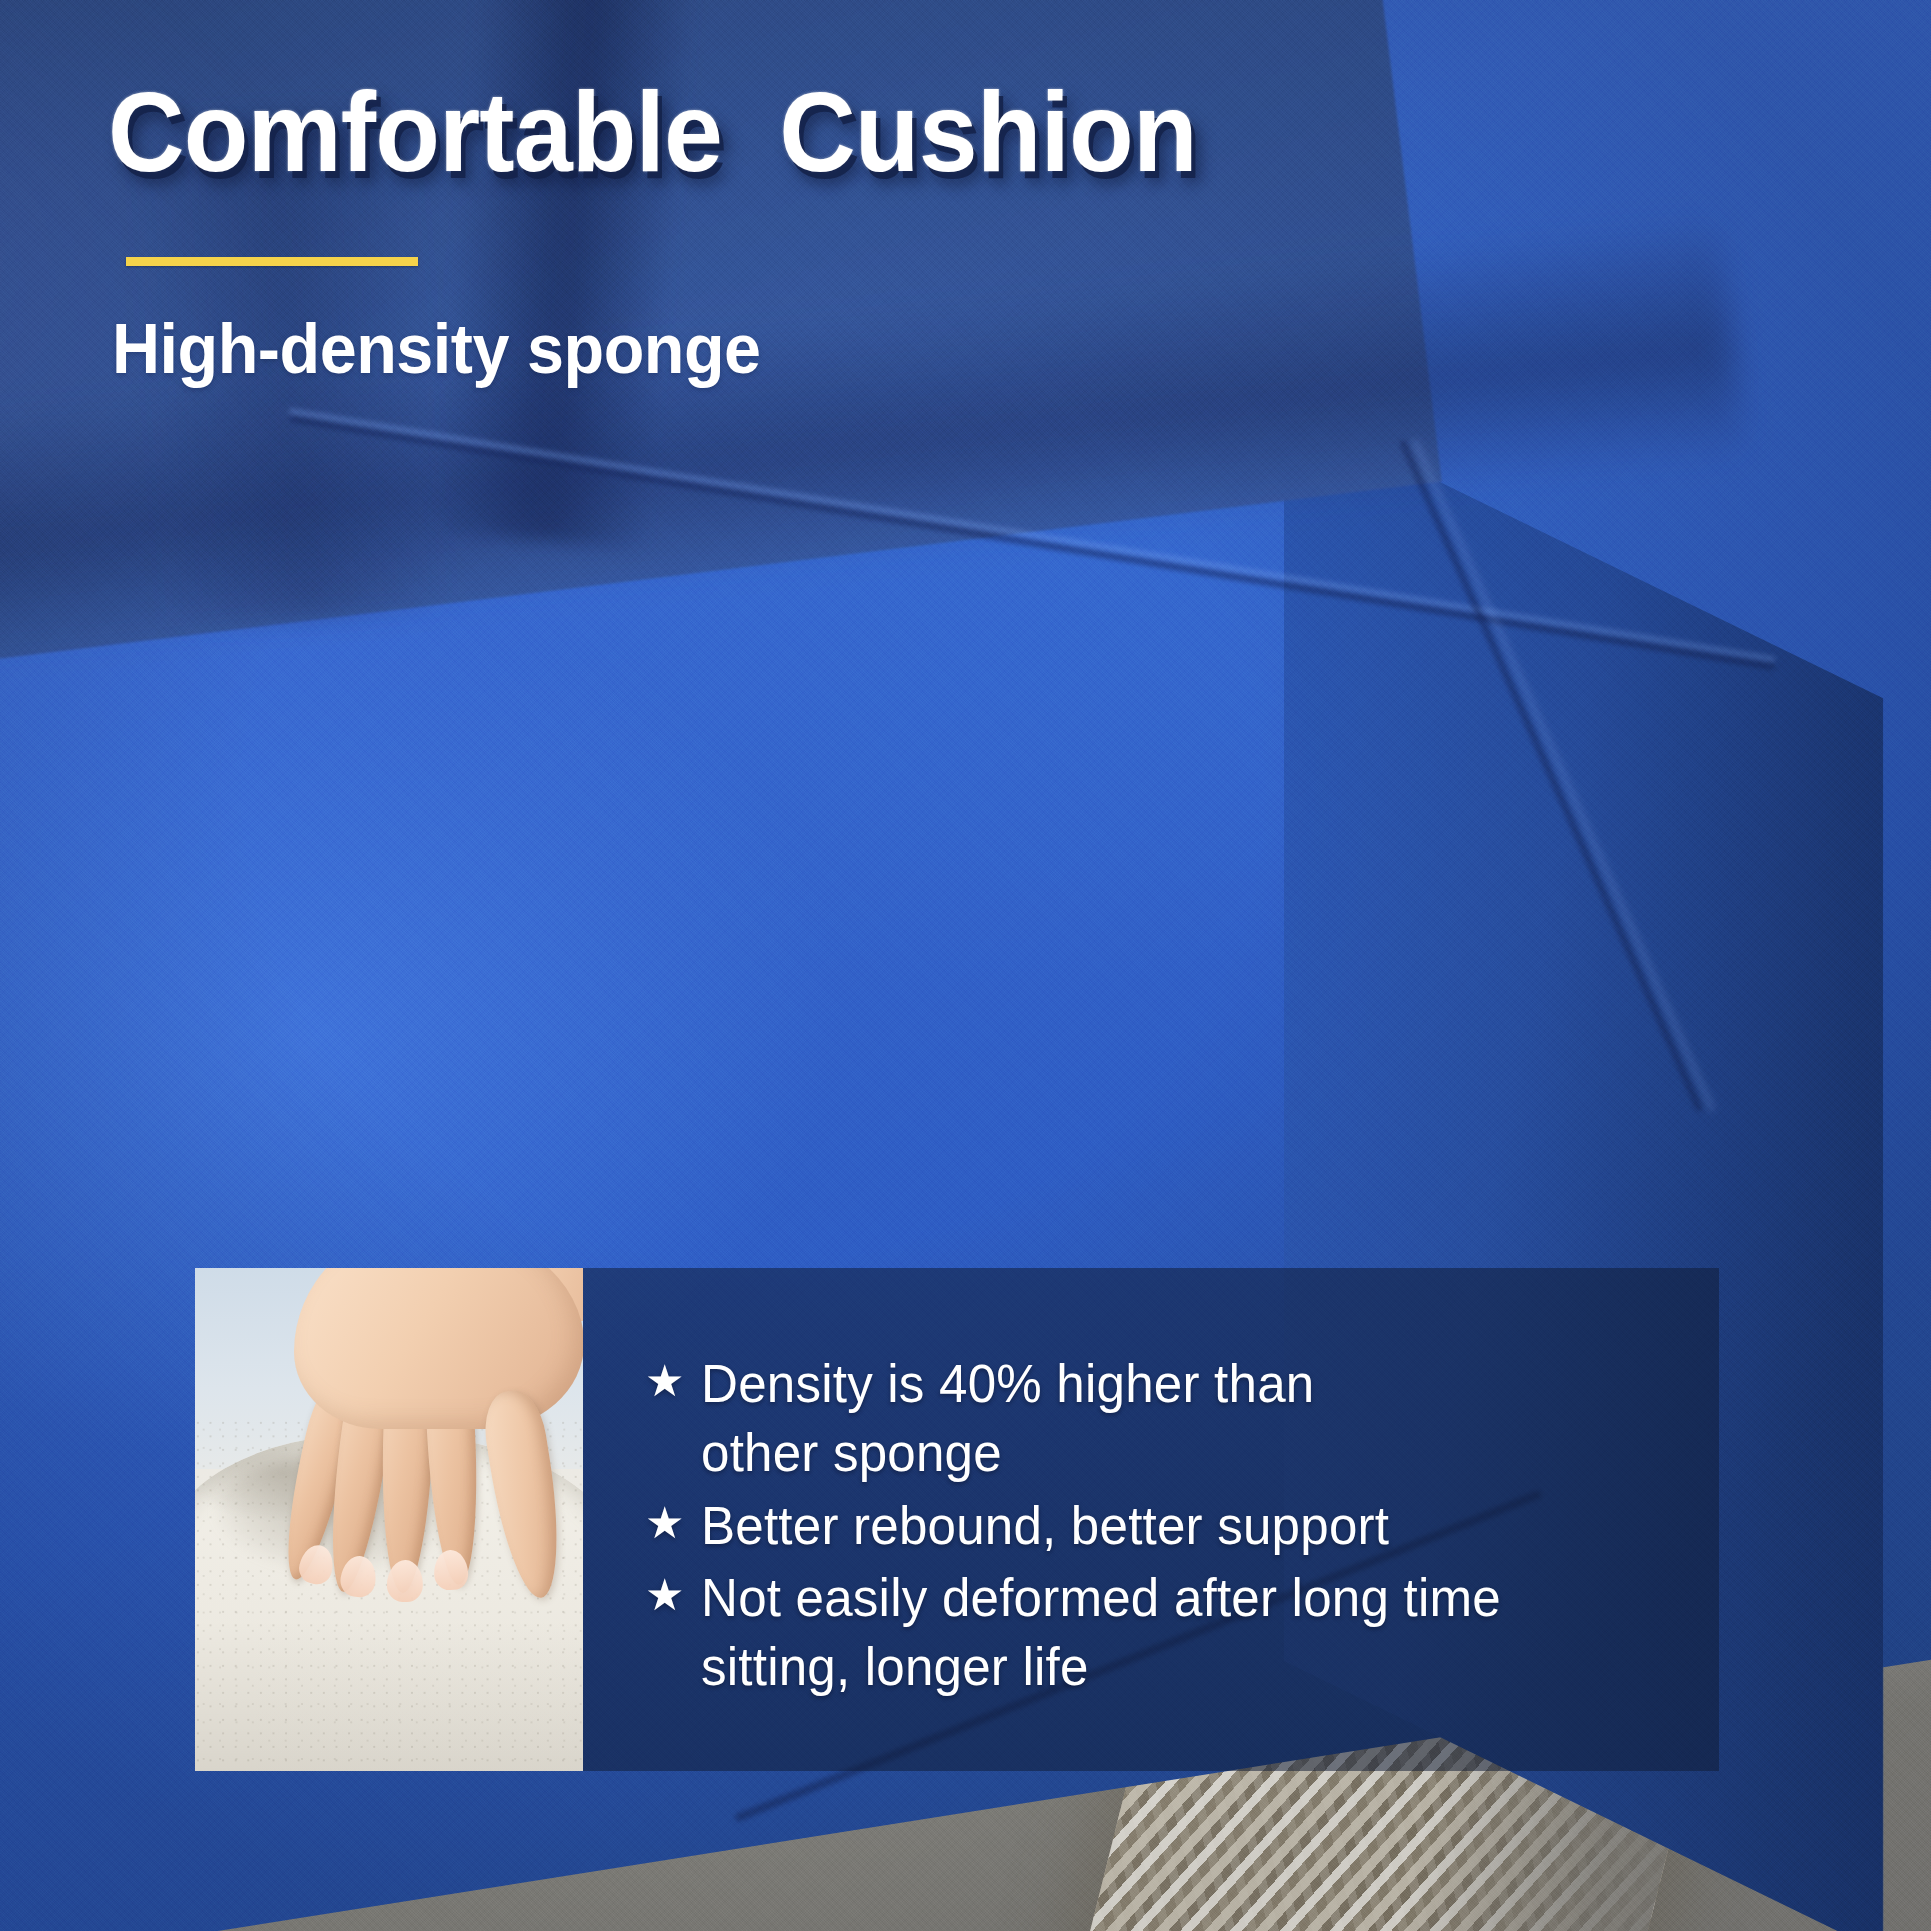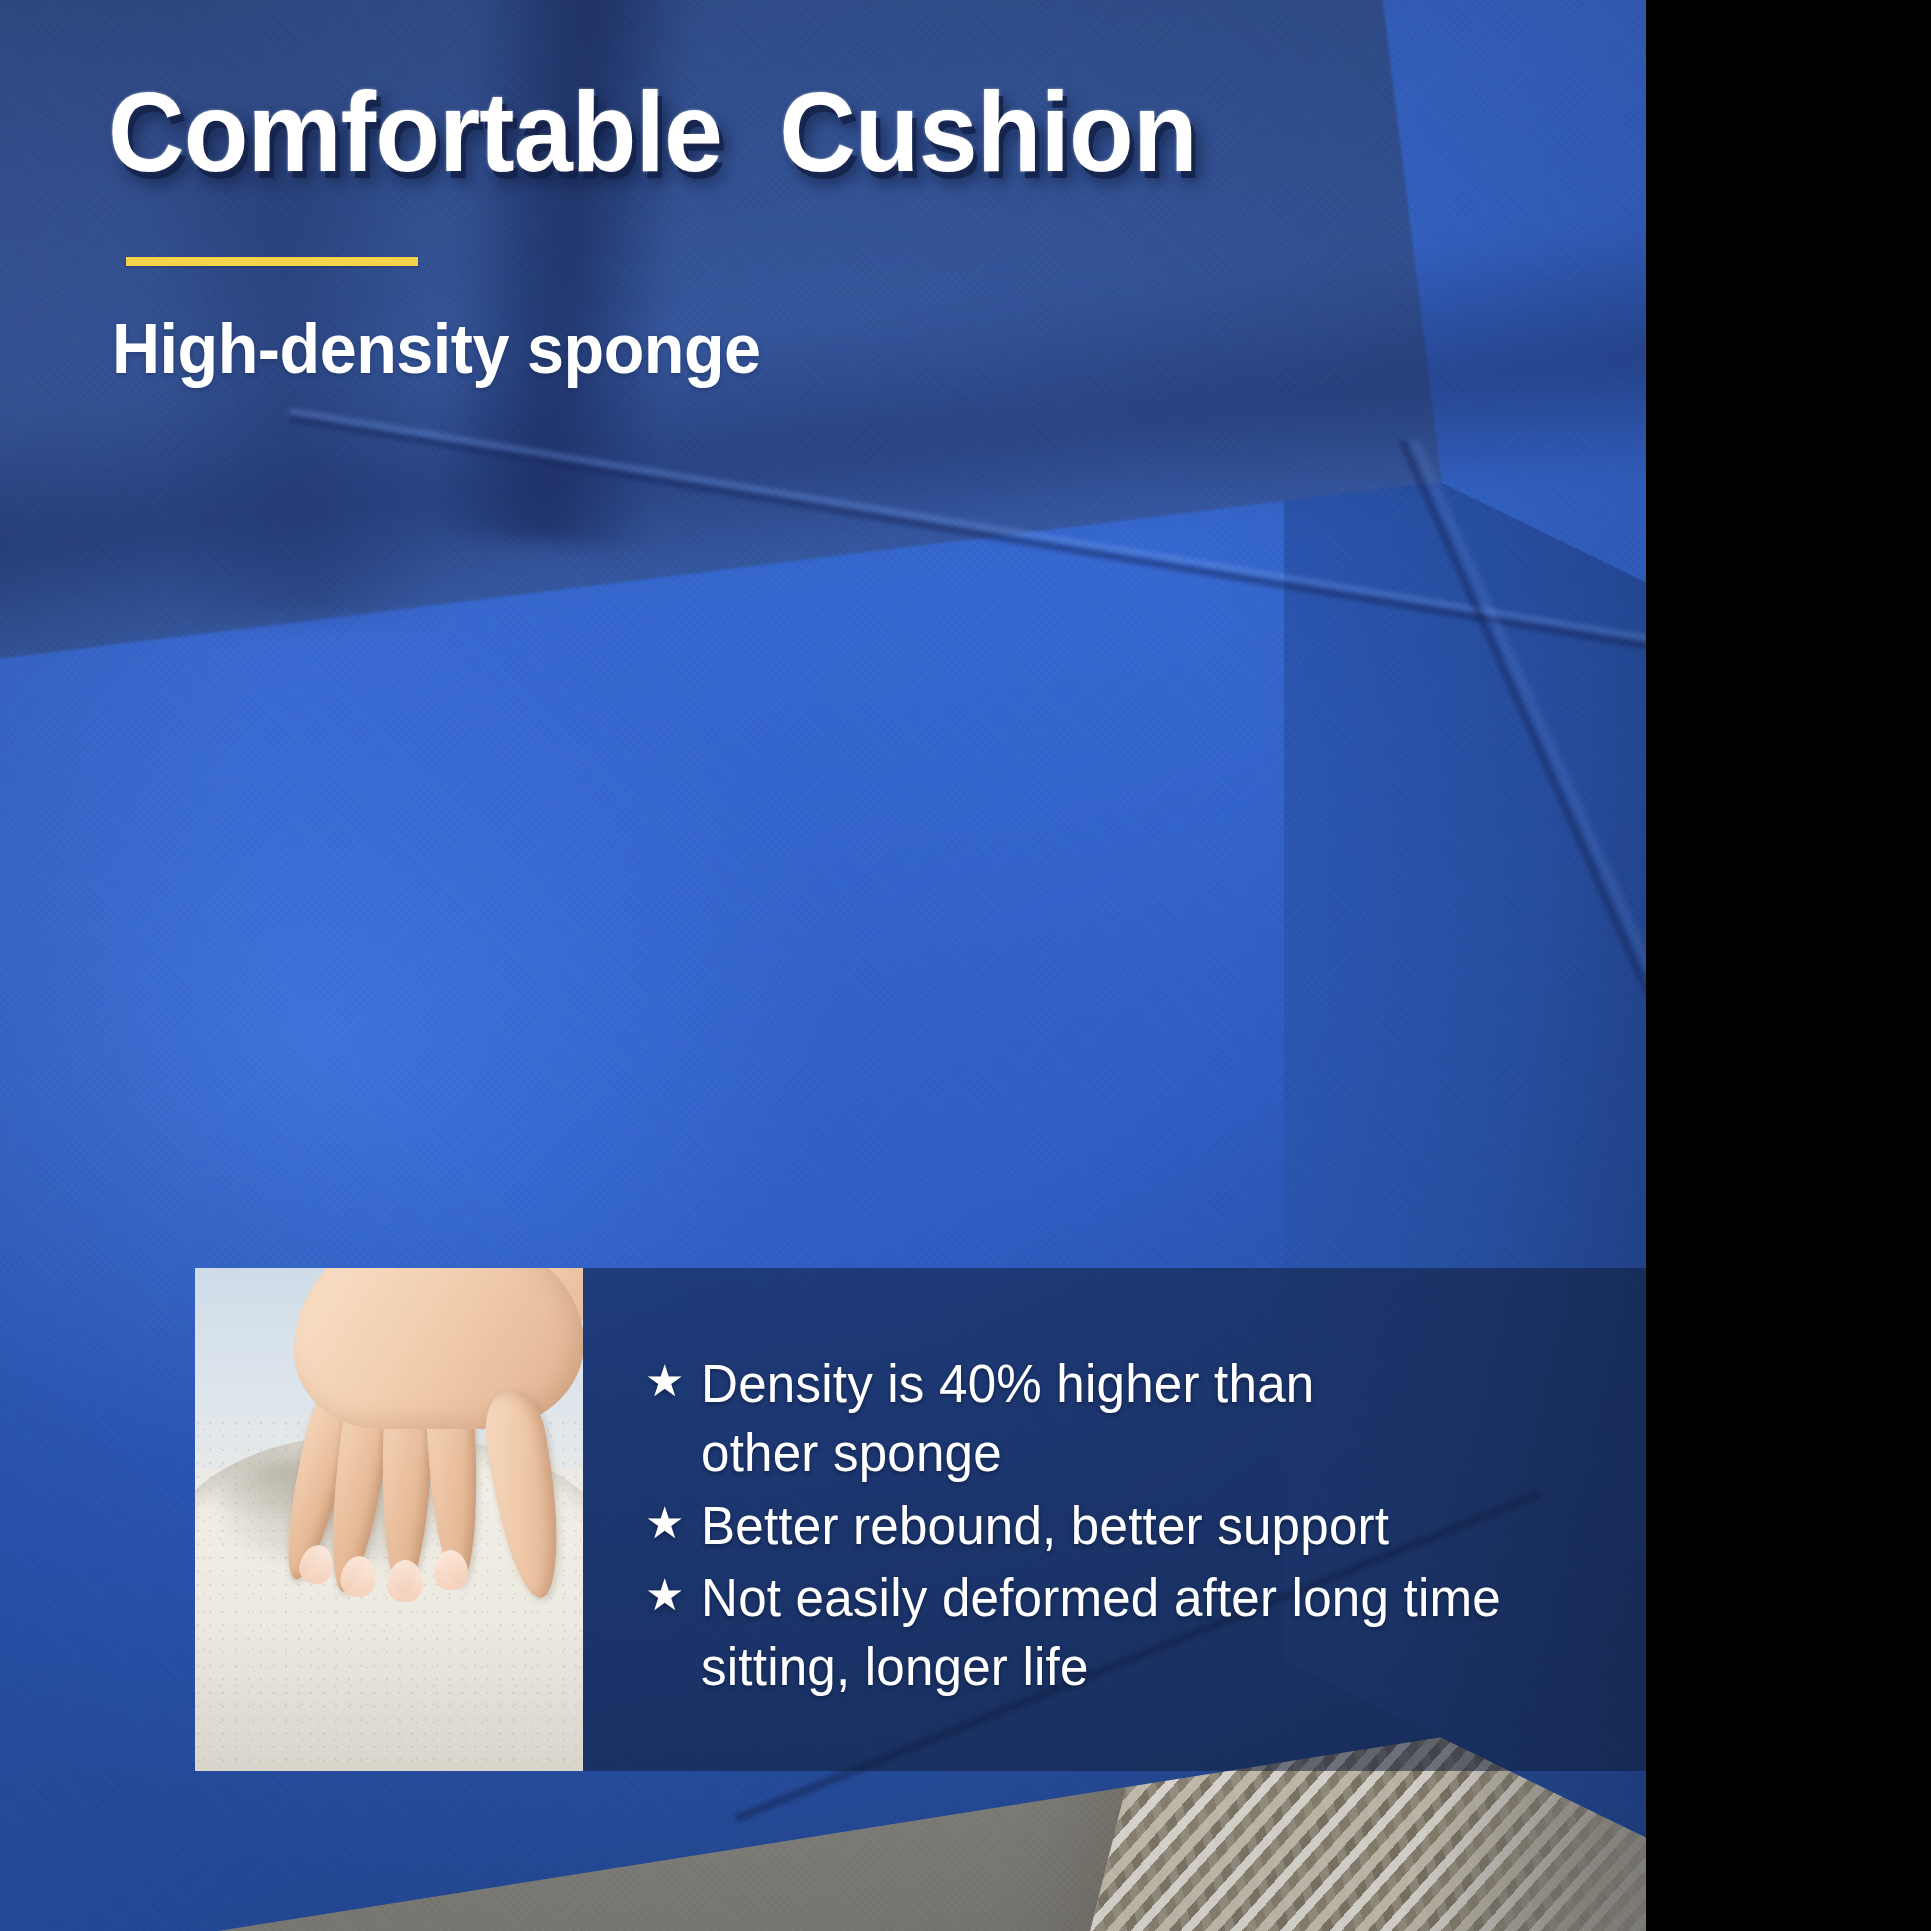--- a/index.html
+++ b/index.html
@@ -1,20 +1,20 @@
 <!DOCTYPE html>
 <html><head>
 <meta charset="utf-8">
 <style>
   html,body{margin:0;padding:0;background:#000;}
   body{font-family:"Liberation Sans",sans-serif;}
 
   #stage{
     position:relative;
-    width:1646px;height:1931px;
+    width:1931px;height:1931px;
     overflow:hidden;
     background:#2E5FC4;
   }
 
   
   .layer{position:absolute;top:0;left:0;width:100%;height:100%;}
 
   
   #ground{
     background:

